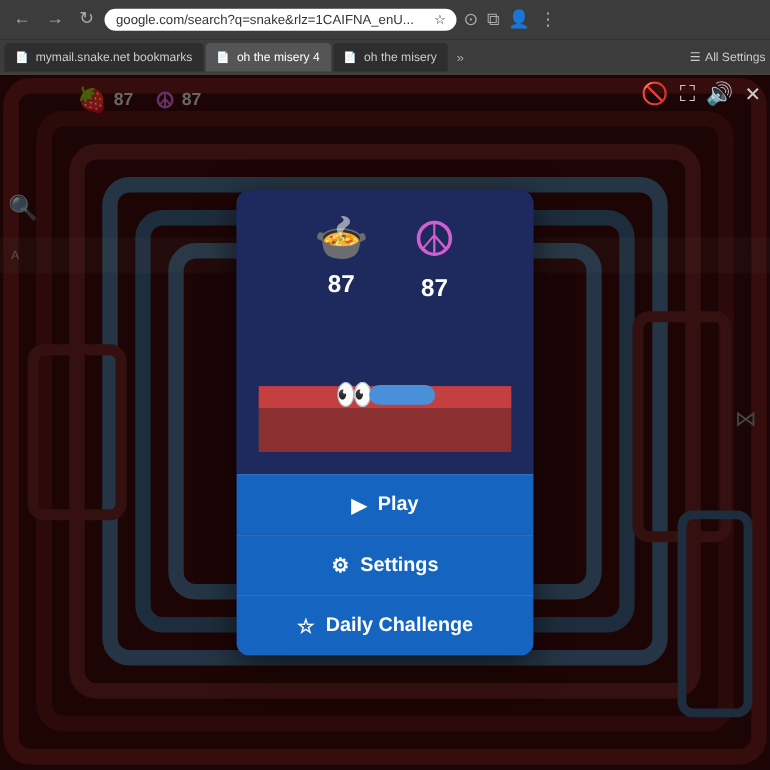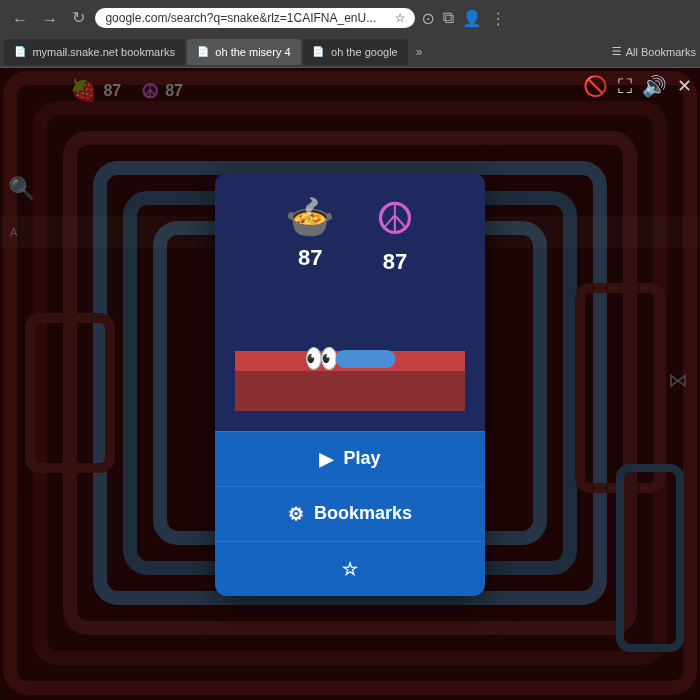--- a/index.html
+++ b/index.html
@@ -356,26 +356,26 @@
     <div class="tab">
       <span class="tab-favicon">📄</span>
       <span>mymail.snake.net bookmarks</span>
     </div>
     <div class="tab active">
       <span class="tab-favicon">📄</span>
       <span>oh the misery 4</span>
     </div>
     <div class="tab">
       <span class="tab-favicon">📄</span>
-      <span>oh the google</span>
+      <span>oh the misery</span>
     </div>
     <span class="tabs-overflow">»</span>
     <div class="bookmarks-label">
       <span>☰</span>
-      <span>All Bookmarks</span>
+      <span>All Settings</span>
     </div>
   </div>
 </div>
 
 <div class="game-area">
 
   <div class="bg-snake-container">
     <svg width="700" height="632" style="position:absolute;top:0;left:0;">
 
       <rect x="10" y="10" width="680" height="610" rx="18" ry="18" fill="none" stroke="#6b1a1a" stroke-width="14"></rect>
@@ -442,23 +442,24 @@
         </div>
       </div>
 
       <div class="dialog-buttons">
         <button class="dialog-btn">
           <span class="btn-icon">▶</span>
           <span>Play</span>
         </button>
         <button class="dialog-btn">
           <span class="btn-icon">⚙</span>
-          <span>Bookmarks</span>
+          <span>Settings</span>
         </button>
         <button class="dialog-btn">
           <span class="btn-icon">☆</span>
+          <span>Daily Challenge</span>
         </button>
       </div>
 
     </div>
   </div>
 
 </div>
 
 </body></html>

